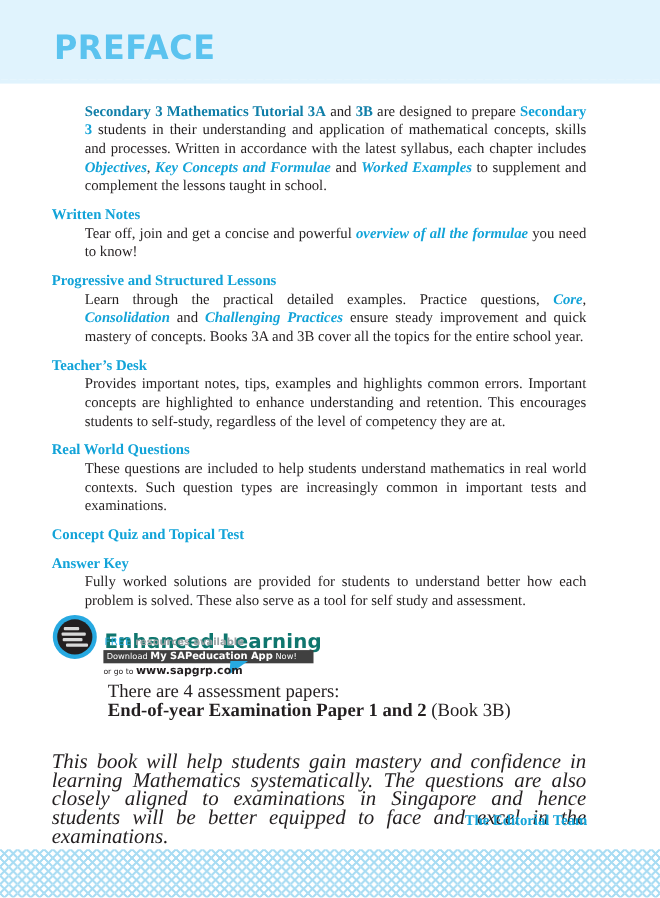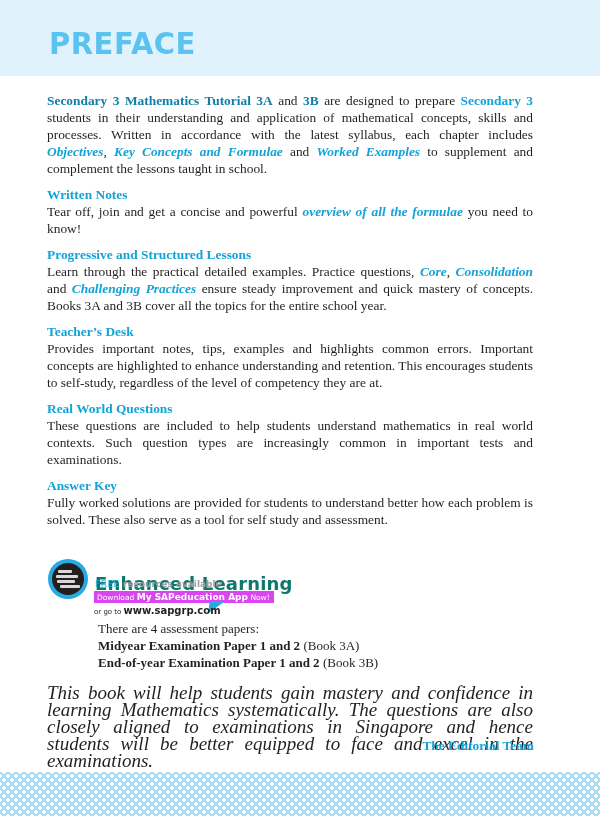--- a/index.html
+++ b/index.html
@@ -21,21 +21,21 @@
       font-family: "DejaVu Sans", "Liberation Sans", sans-serif;
       font-weight: bold; font-size: 29px; letter-spacing: 0.5px;
       color: #5bc3ef;
       transform: scaleY(1.05);
     }
 
     .content {
       position: absolute; left: 47px; top: 92px; width: 486px;
       font-size: 13.4px; line-height: 17px;
     }
-    .para { text-align: justify; }
+    .para { text-align: justify; margin-left: 30px; }
     .section { margin-top: 9px; }
     .heading {
       font-weight: bold; color: #12a3d8; font-size: 13.4px; line-height: 17px;
     }
     .dk { color: #0f7ea8; font-weight: bold; }
     .lt { color: #12a3d8; font-weight: bold; }
     .em { color: #12a3d8; font-weight: bold; font-style: italic; }
 
     .enhanced {
       position: absolute; left: 48px; top: 557px; width: 320px; height: 60px;
@@ -56,42 +56,42 @@
       font-family: "DejaVu Sans", "Liberation Sans", sans-serif;
       font-weight: bold; font-size: 18px; color: #0f766e; letter-spacing: 0.2px;
     }
     .el-free {
       position: absolute; left: 47px; top: 22px;
       font-family: "DejaVu Sans", "Liberation Sans", sans-serif;
       font-size: 9px; font-weight: bold; color: #9aa0a3;
     }
     .el-free .f { color: #27aae1; font-weight: normal; letter-spacing: 0.5px; }
     .el-download {
-      position: absolute; left: 46px; top: 34px; height: 12px; padding: 0 4px 0 3px;
-      background: #d946ef; color: #ffffff;
+      position: absolute; left: 46px; top: 34px; height: 12px; padding: 0 15px 0 3px;
+      background: #404040; color: #ffffff;
       font-family: "DejaVu Sans", "Liberation Sans", sans-serif;
       font-size: 7.5px; line-height: 12px; white-space: nowrap;
     }
     .el-download b { font-size: 9px; }
     .el-arrow {
       position: absolute; left: 158px; top: 44px; width: 0; height: 0;
       border-left: 6px solid transparent; border-right: 10px solid transparent;
       border-top: 12px solid #27aae1;
       transform: skewX(-30deg);
     }
     .el-url {
       position: absolute; left: 46px; top: 48px;
       font-family: "DejaVu Sans", "Liberation Sans", sans-serif;
       font-size: 7px; color: #231f20; white-space: nowrap;
     }
     .el-url b { font-size: 10px; }
 
     .papers {
       position: absolute; left: 98px; top: 620px; width: 440px;
-      font-size: 13px; line-height: 17px;
+      font-size: 17px; line-height: 17px;
     }
 
     .closing {
       position: absolute; left: 47px; top: 684px; width: 486px;
       font-size: 19px; line-height: 17px; text-align: justify; font-style: italic;
     }
     .signature {
       position: absolute; right: 66px; top: 738px;
       font-weight: bold; color: #12a3d8; font-size: 13.4px;
     }
@@ -131,20 +131,21 @@
     <div class="heading">Teacher’s Desk</div>
     <p class="para">Provides important notes, tips, examples and highlights common errors. Important concepts are highlighted to enhance understanding and retention. This encourages students to self-study, regardless of the level of competency they are at.</p>
   </div>
 
   <div class="section">
     <div class="heading">Real World Questions</div>
     <p class="para">These questions are included to help students understand mathematics in real world contexts. Such question types are increasingly common in important tests and examinations.</p>
   </div>
 
   <div class="section">
+    <div class="heading">Concept Quiz and Topical Test</div>
   </div>
 
   <div class="section">
     <div class="heading">Answer Key</div>
     <p class="para">Fully worked solutions are provided for students to understand better how each problem is solved. These also serve as a tool for self study and assessment.</p>
   </div>
 </div>
 
 <div class="enhanced">
   <div class="logo-circle">
@@ -157,20 +158,19 @@
   </div>
   <div class="el-title">Enhanced Learning</div>
   <div class="el-free"><span class="f">FREE</span><span> resources available</span></div>
   <div class="el-download"><span>Download </span><b>My SAPeducation App</b><span> Now!</span></div>
   <div class="el-arrow"></div>
   <div class="el-url"><span>or go to </span><b>www.sapgrp.com</b></div>
 </div>
 
 <div class="papers">
   <div>There are 4 assessment papers:</div>
-  <div><b>Midyear Examination Paper 1 and 2</b><span> (Book 3A)</span></div>
   <div><b>End-of-year Examination Paper 1 and 2</b><span> (Book 3B)</span></div>
 </div>
 
 <p class="closing">This book will help students gain mastery and confidence in learning Mathematics systematically. The questions are  also closely aligned to examinations in Singapore and hence students will be better equipped to face and excel in the examinations.</p>
 <div class="signature">The Editorial Team</div>
 
 <div class="footer"></div>
 
 </body></html>

